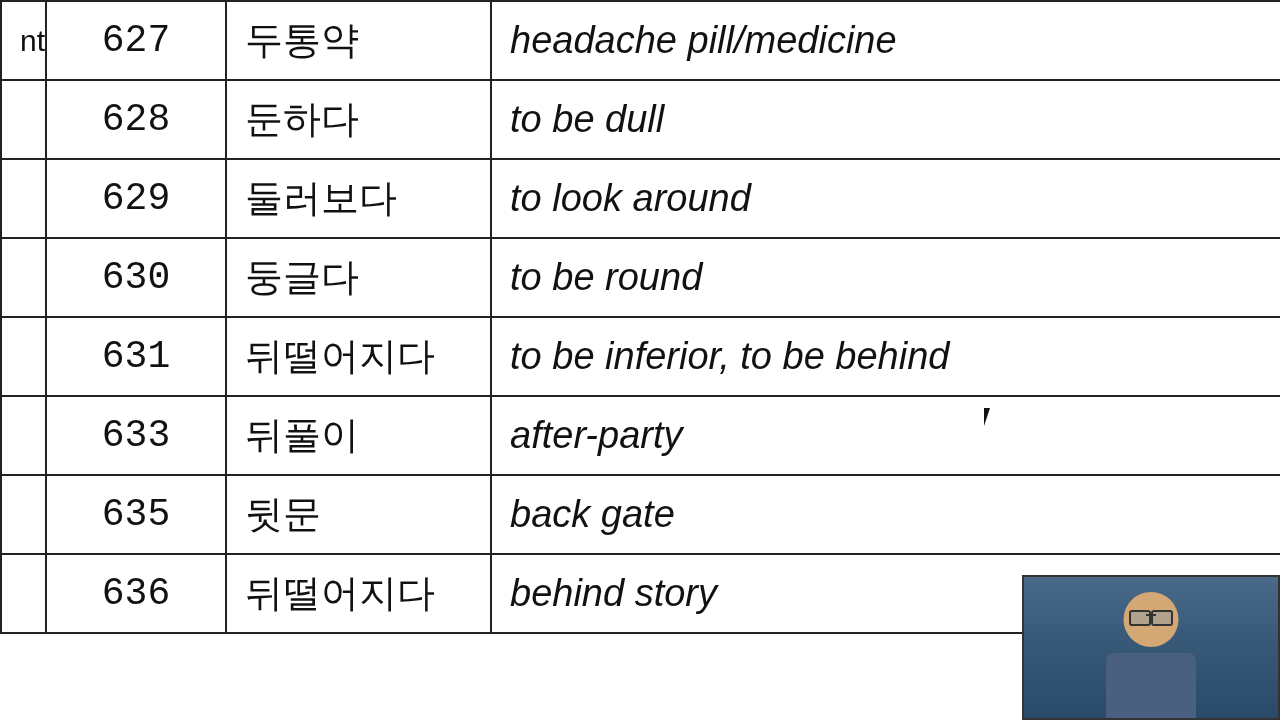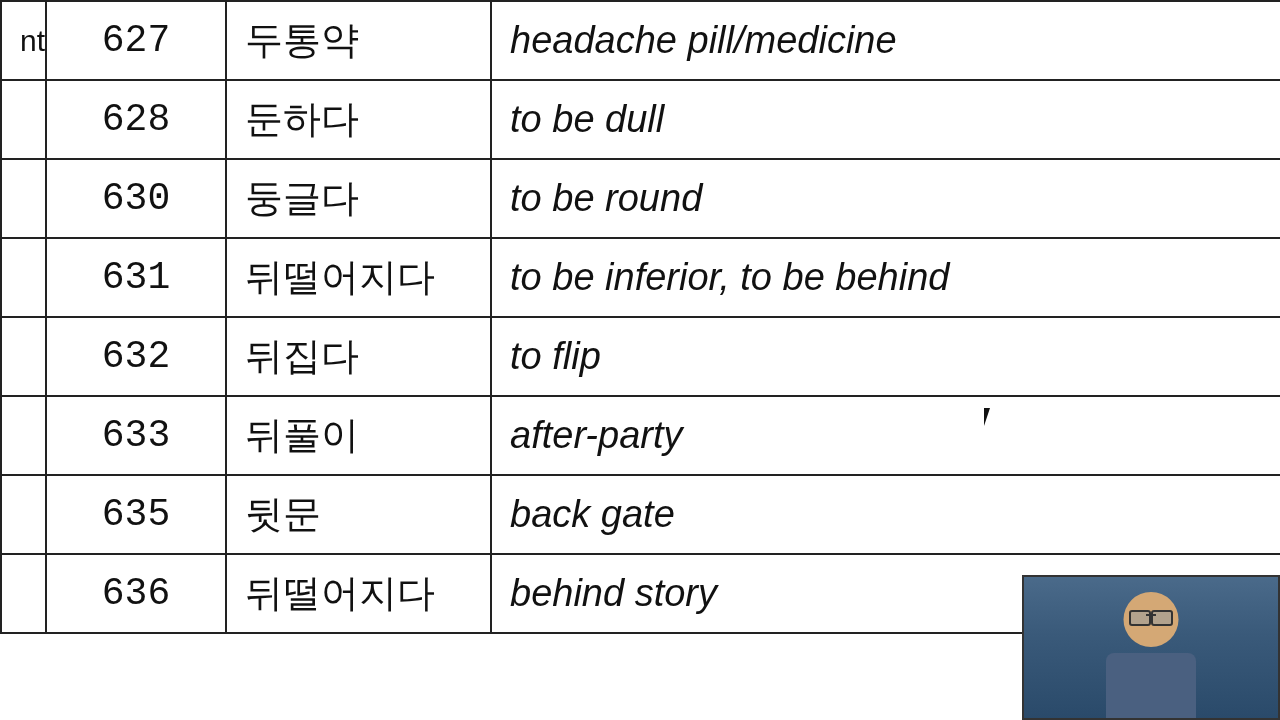--- a/index.html
+++ b/index.html
@@ -204,35 +204,35 @@
           <td class="english">headache pill/medicine</td>
         </tr>
         <tr>
           <td class="extra"></td>
           <td class="num">628</td>
           <td class="korean">둔하다</td>
           <td class="english">to be dull</td>
         </tr>
         <tr>
           <td class="extra"></td>
+          <td class="num">629</td>
+          <td class="korean">둘러보다</td>
+          <td class="english">to look around</td>
+        </tr>
+        <tr>
+          <td class="extra"></td>
           <td class="num">630</td>
           <td class="korean">둥글다</td>
           <td class="english">to be round</td>
         </tr>
         <tr>
           <td class="extra"></td>
           <td class="num">631</td>
           <td class="korean">뒤떨어지다</td>
           <td class="english">to be inferior, to be behind</td>
-        </tr>
-        <tr>
-          <td class="extra"></td>
-          <td class="num">632</td>
-          <td class="korean">뒤집다</td>
-          <td class="english">to flip</td>
         </tr>
         <tr>
           <td class="extra"></td>
           <td class="num">633</td>
           <td class="korean">뒤풀이</td>
           <td class="english">after-party</td>
         </tr>
         <tr>
           <td class="extra"></td>
           <td class="num">635</td>

